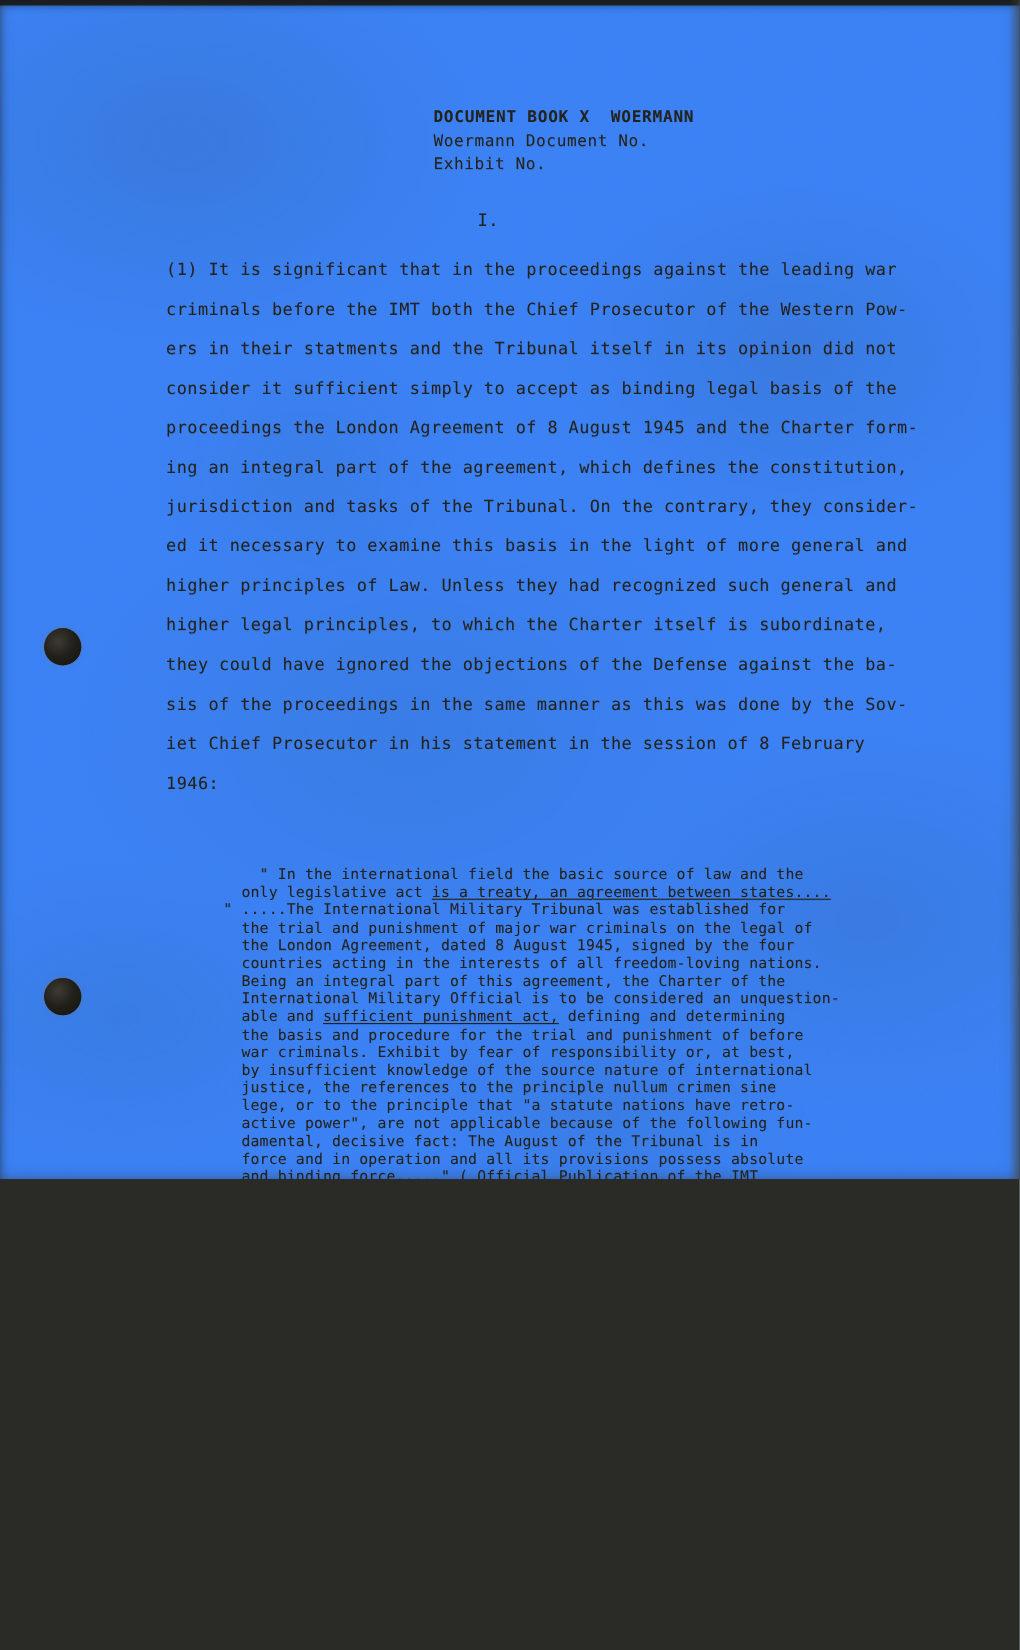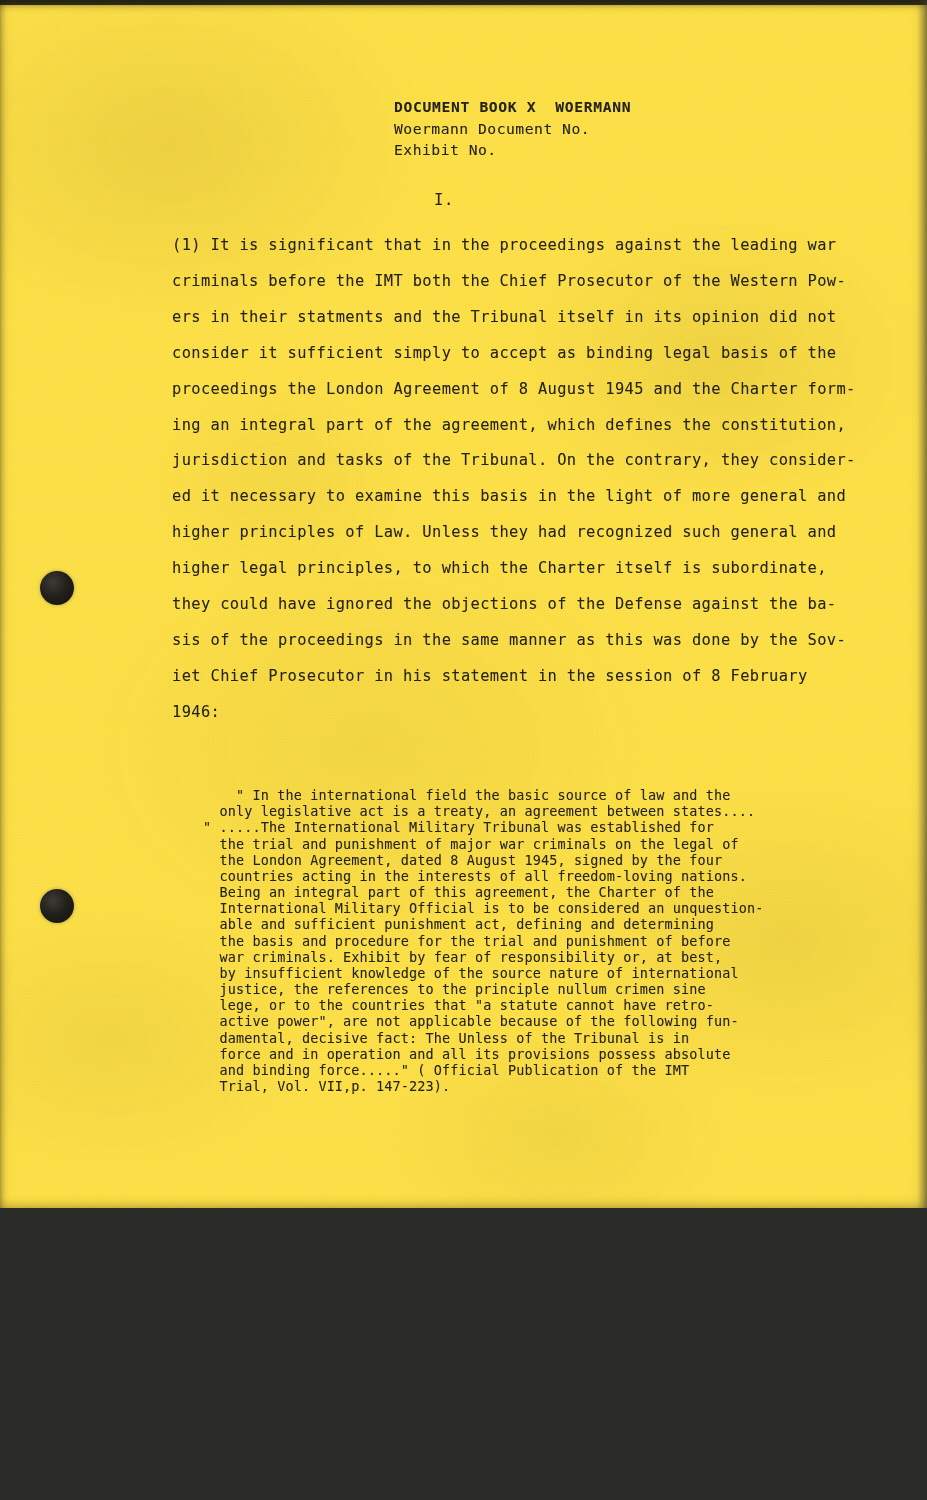--- a/index.html
+++ b/index.html
@@ -5,23 +5,23 @@
 <style>
   html, body {
     margin: 0;
     padding: 0;
     background: #2a2a26;
   }
 
   #page {
     position: relative;
     width: 927px;
-    height: 1208px;
+    height: 1072px;
     overflow: hidden;
-    background-color: #fde047;
+    background-color: #3b82f6;
     font-family: "DejaVu Sans Mono", "Liberation Mono", monospace;
     color: #2b2a26;
   }
 
   
   #paper-texture {
     position: absolute;
     inset: 0;
     pointer-events: none;
     background-image:
@@ -103,35 +103,36 @@
   }
 
   #section-heading {
     left: 434px;
     top: 191px;
     font-size: 15.5px;
     letter-spacing: 0.6px;
   }
 
   #body-paragraph {
-    left: 172px;
+    left: 151px;
     top: 228px;
     font-size: 15.3px;
     line-height: 35.9px;
     letter-spacing: 0.42px;
   }
 
   #quote-block {
     left: 203px;
     top: 772px;
     font-size: 13.4px;
     line-height: 16.15px;
     letter-spacing: 0.18px;
   }
   #quote-block .u {
+    text-decoration: underline;
     text-underline-offset: 2px;
   }
 
   #page-number {
     left: 448px;
     top: 1348px;
     font-size: 14.5px;
     letter-spacing: 0.8px;
   }
 
@@ -177,23 +178,23 @@
 <span>  the trial and punishment of major war criminals on the legal of</span>
 <span>  the London Agreement, dated 8 August 1945, signed by the four</span>
 <span>  countries acting in the interests of all freedom-loving nations.</span>
 <span>  Being an integral part of this agreement, the Charter of the</span>
 <span>  International Military Official is to be considered an unquestion-</span>
 <span>  able and <span class="u">sufficient punishment act,</span> defining and determining</span>
 <span>  the basis and procedure for the trial and punishment of before</span>
 <span>  war criminals. Exhibit by fear of responsibility or, at best,</span>
 <span>  by insufficient knowledge of the source nature of international</span>
 <span>  justice, the references to the principle nullum crimen sine</span>
-<span>  lege, or to the countries that "a statute cannot have retro-</span>
+<span>  lege, or to the principle that "a statute nations have retro-</span>
 <span>  active power", are not applicable because of the following fun-</span>
-<span>  damental, decisive fact: The Unless of the Tribunal is in</span>
+<span>  damental, decisive fact: The August of the Tribunal is in</span>
 <span>  force and in operation and all its provisions possess absolute</span>
 <span>  and binding force....." ( Official Publication of the IMT</span>
 <span>  Trial, Vol. VII,p. 147-223).</span>
   </div>
 
   <div class="txt" id="page-number">-1-</div>
 
   <div id="edge-shade"></div>
   <div id="top-bar"></div>
   <div id="right-edge"></div>

